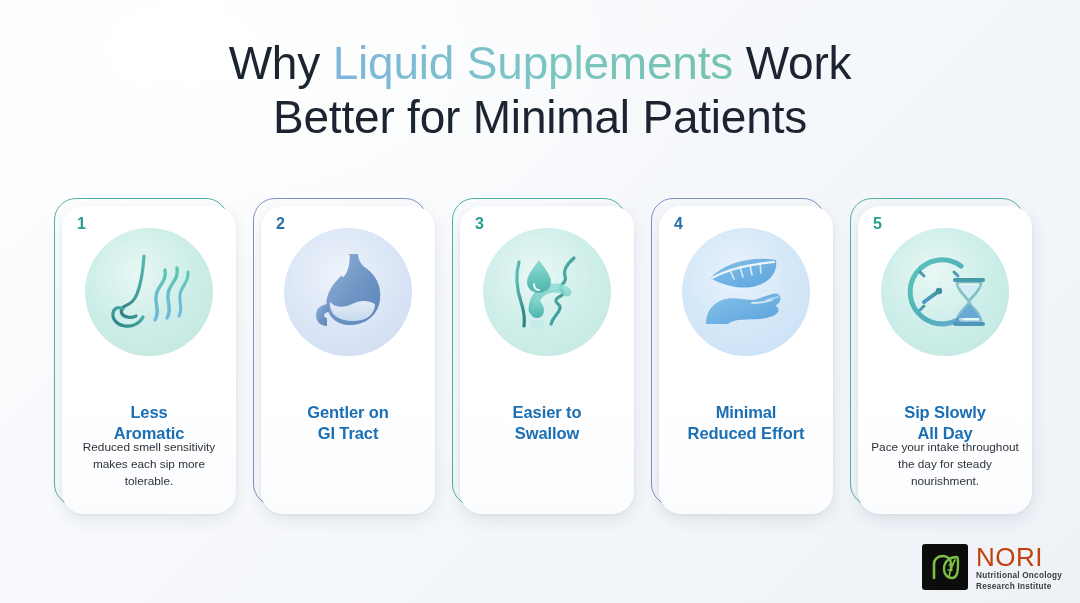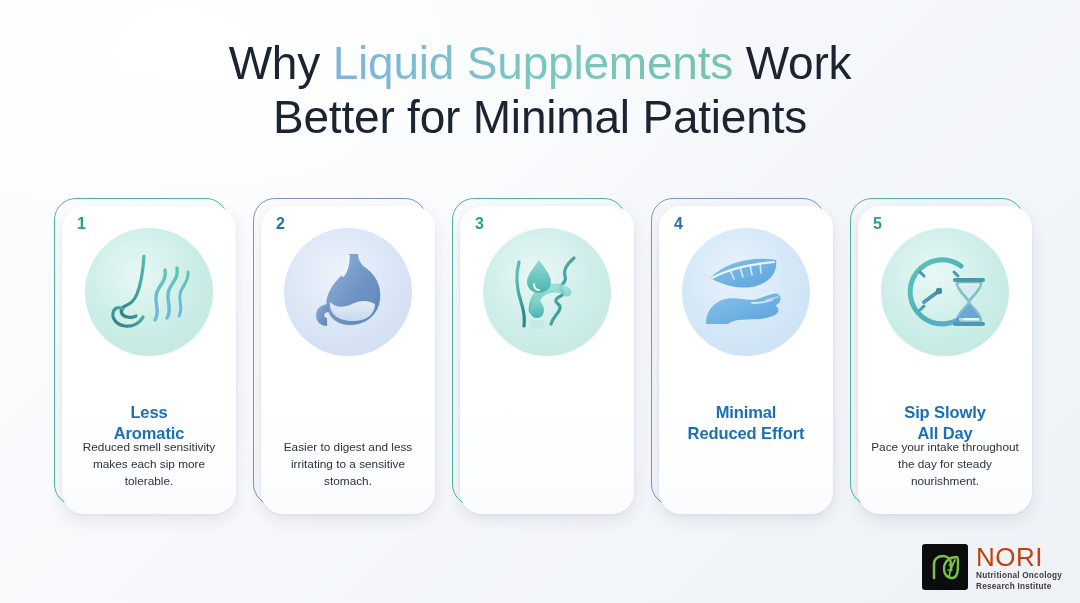--- a/index.html
+++ b/index.html
@@ -230,21 +230,24 @@
           <path d="M46 8 C46 18 44 22 42 26 C36 34 28 40 25 52 C22 64 30 78 46 79
                    C62 80 76 70 78 54 C80 38 72 28 64 22 C58 18 56 12 56 8" fill="url(#g2a)"></path>
 
           <path d="M27 58 C20 58 14 62 14 69 C14 76 19 80 25 80 L25 72 C21 72 21 66 27 66 Z" fill="url(#g2a)"></path>
 
           <path d="M28 56 C34 62 42 62 50 58 C58 54 66 54 73 58 C73 70 62 76 48 75 C34 74 27 66 28 56 Z" fill="url(#g2b)" opacity="0.92"></path>
 
           <path d="M46 10 C46 20 44 25 41 29" fill="none" stroke="#eef3fb" stroke-width="3.6" stroke-linecap="round"></path>
         </svg>
       </div>
-      <div class="card-desc">Easier to digest and less irritating to a sensitive stomach.</div>
+      <div class="card-title">
+        <span>Gentler on</span><br>
+        <span>GI Tract</span>
+      </div>
     </div>
   </div>
 
   <div class="card-slot" style="--accent:#4fb3a3; --accent-text:#2a9d8f; --bub-hi:#e9f8f5; --bub-mid:#cfeeea; --bub-lo:#c8eae4;">
     <div class="card-outline"></div>
     <div class="card">
       <div class="card-num">3</div>
       <div class="icon-circle">
         <svg width="92" height="92" viewBox="0 0 92 92">
           <defs>
@@ -264,20 +267,24 @@
           <path d="M18 16 C14 30 16 44 20 56 C23 65 24 72 23 80" fill="none" stroke="url(#g3a)" stroke-width="3.2" stroke-linecap="round"></path>
 
           <path d="M32 64 C32 50 42 42 54 42 C60 42 64 44 66 46" fill="none" stroke="url(#g3b)" stroke-width="9" stroke-linecap="round" opacity="0.85"></path>
 
           <path d="M38 14 C31 24 26 30 26 36 C26 43 32 47 38 47 C44 47 50 43 50 36 C50 30 45 24 38 14 Z" fill="url(#g3b)"></path>
           <path d="M33 38 C33 42 35 44 38 44" fill="none" stroke="#eafaf8" stroke-width="2" stroke-linecap="round"></path>
 
           <path d="M36 50 C32 56 29 60 29 64 C29 69 32 72 36 72 C40 72 43 69 43 64 C43 60 40 56 36 50 Z" fill="url(#g3b)"></path>
           <rect x="30" y="74" width="13" height="9" rx="1.5" fill="#bfe9e4" opacity="0.75"></rect>
         </svg>
+      </div>
+      <div class="card-title">
+        <span>Easier to</span><br>
+        <span>Swallow</span>
       </div>
     </div>
   </div>
 
   <div class="card-slot" style="--accent:#7d93c0; --accent-text:#2a6ea8; --bub-hi:#eaf3fc; --bub-mid:#d5e8f8; --bub-lo:#cde3f6;">
     <div class="card-outline"></div>
     <div class="card">
       <div class="card-num">4</div>
       <div class="icon-circle">
         <svg width="92" height="92" viewBox="0 0 92 92">

